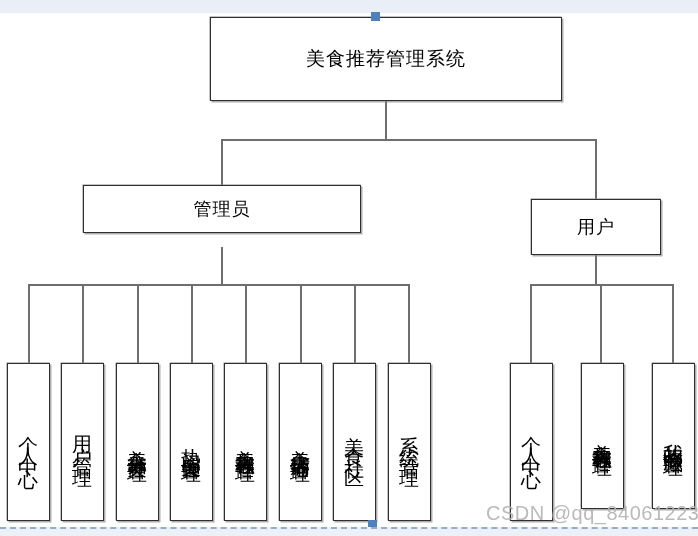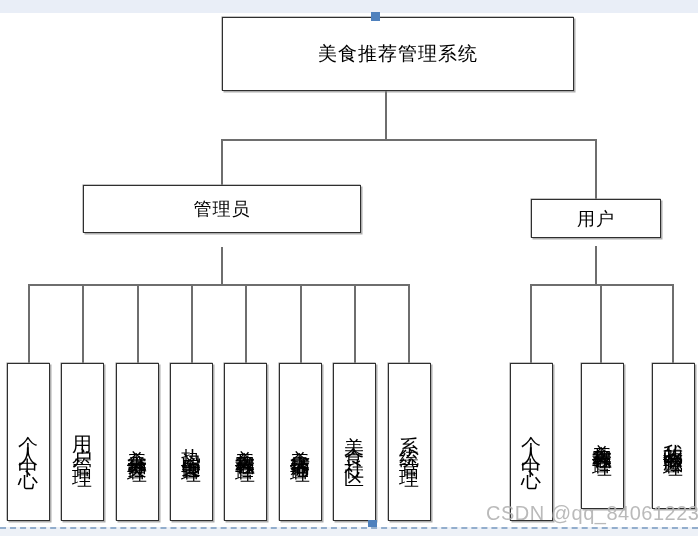--- a/index.html
+++ b/index.html
@@ -7,23 +7,23 @@
     position:relative;width:698px;height:536px;background:#ffffff;overflow:hidden;
     font-family:"Liberation Serif","DejaVu Serif",serif;color:#000;
   }
   .top-band{position:absolute;left:0;top:0;width:698px;height:13px;background:#e9eef7;}
   .bottom-band{position:absolute;left:0;top:527px;width:698px;height:9px;background:#edf1f7;border-top:2px dashed #93aecd;box-sizing:border-box;}
   .node{
     position:absolute;background:#fff;border:1px solid #2f2f2f;
     box-shadow:1.5px 1.5px 0 rgba(130,130,130,.65), -0.5px -0.5px 0 #8a8a8a;
     display:flex;align-items:center;justify-content:center;box-sizing:border-box;
   }
-  .root{left:222px;top:17px;width:352px;height:74px;font-size:19px;letter-spacing:1px;}
+  .root{left:210px;top:17px;width:352px;height:84px;font-size:19px;letter-spacing:1px;}
   .admin{left:83px;top:185px;width:278px;height:48px;font-size:18px;letter-spacing:1px;}
-  .user{left:531px;top:199px;width:130px;height:39px;font-size:18px;letter-spacing:1px;}
+  .user{left:531px;top:199px;width:130px;height:56px;font-size:18px;letter-spacing:1px;}
   .vbox{
     writing-mode:vertical-rl;text-orientation:upright;
     font-size:20px;line-height:1;width:43px;height:158px;
   }
   .short{height:146px;}
   .sp4{letter-spacing:11px;}
   .sp6{letter-spacing:3px;}
   .line{position:absolute;background:#6e6e6e;}
   .handle{position:absolute;width:9px;height:9px;background:#4f81bd;}
   .watermark{

